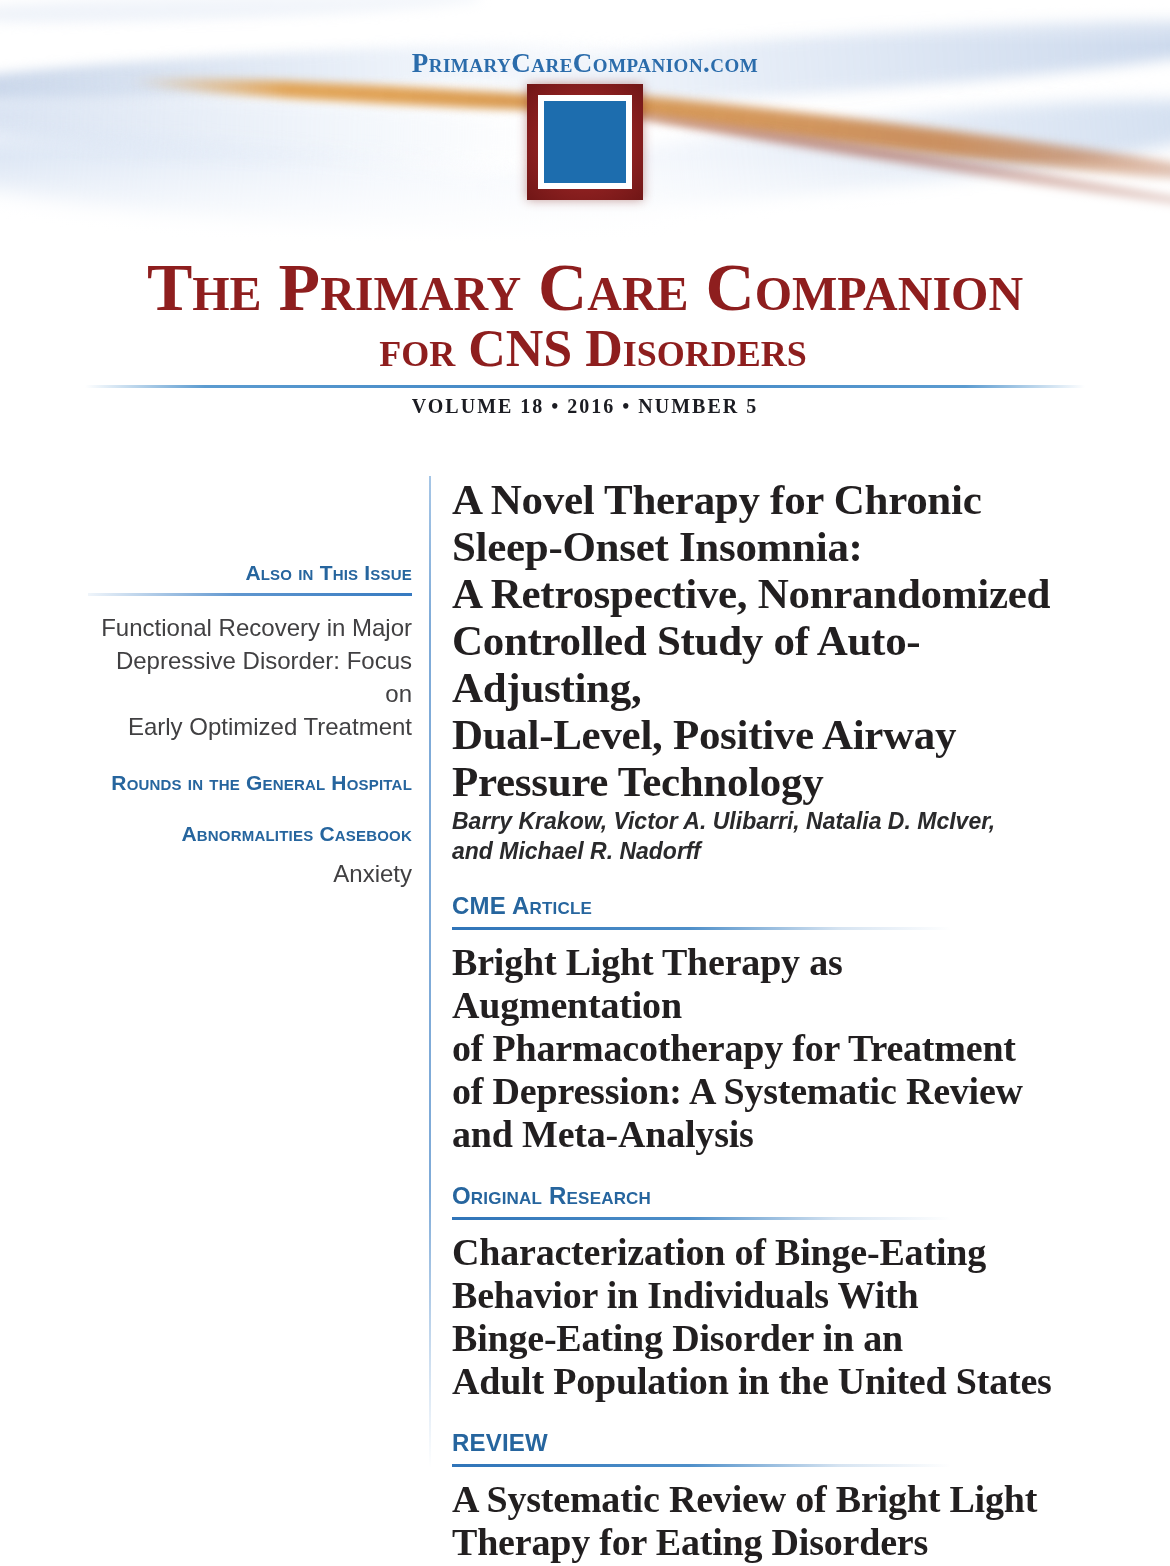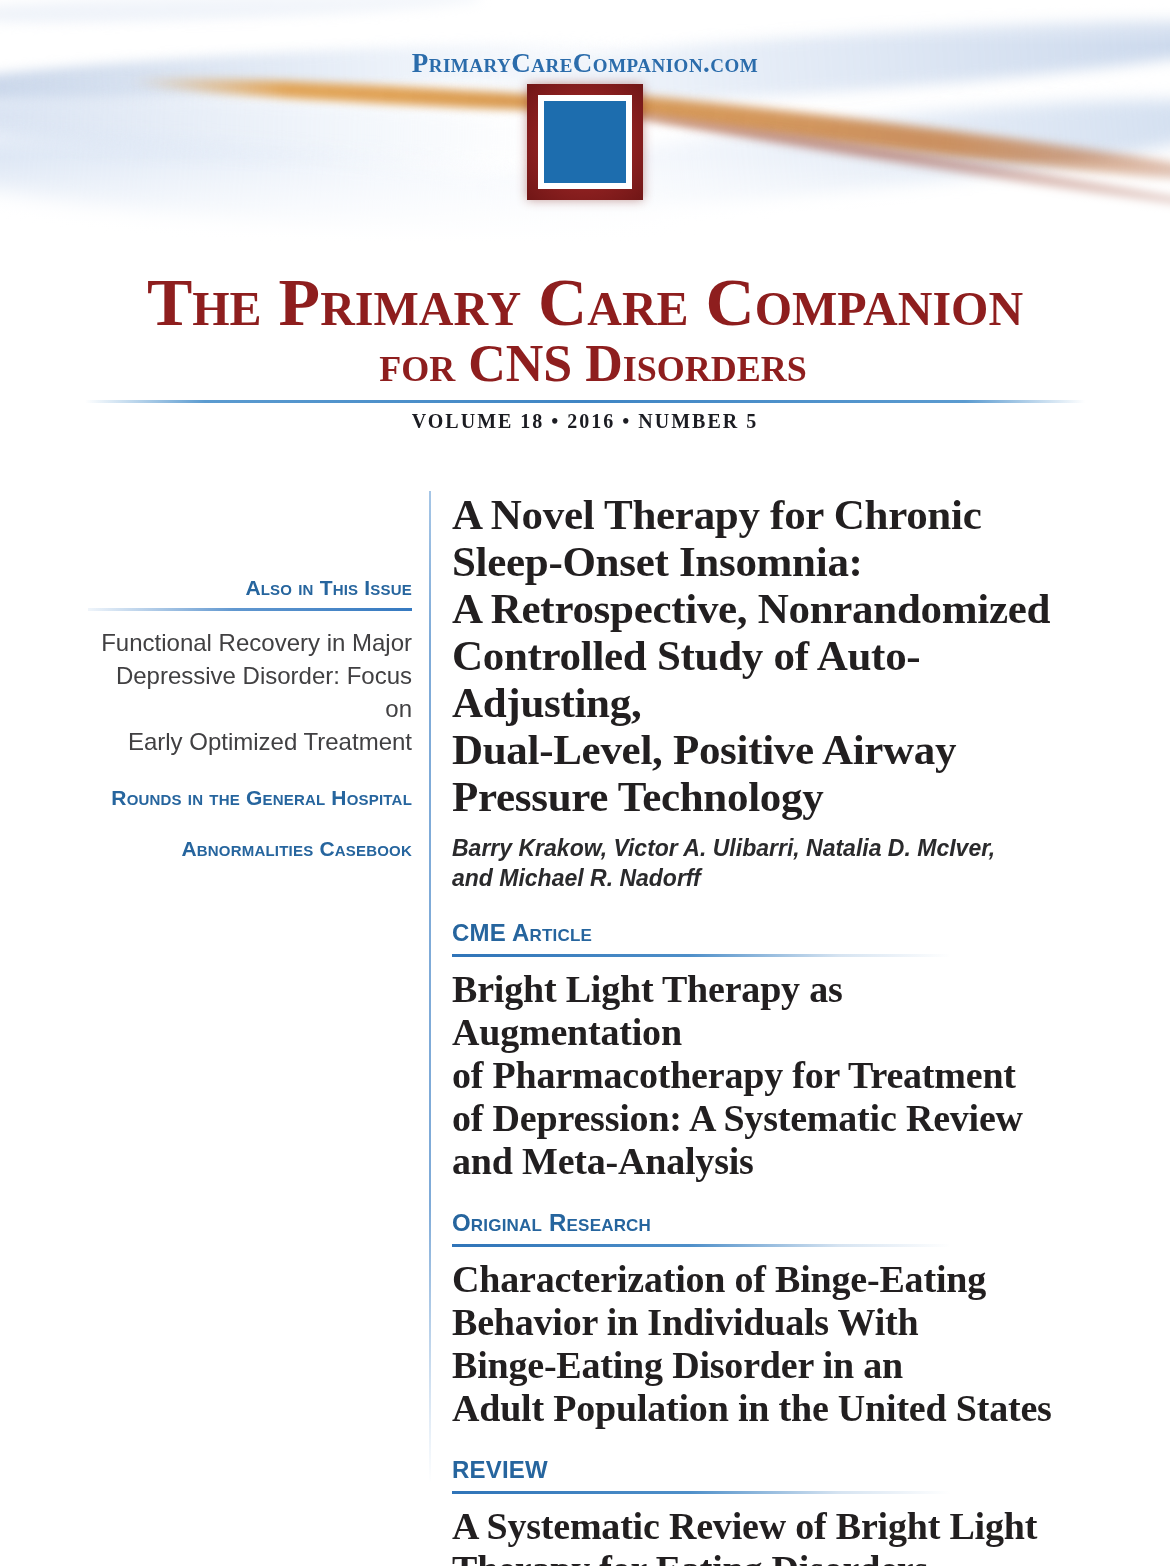--- a/index.html
+++ b/index.html
@@ -45,21 +45,21 @@
   .site-url { position:absolute; top:40px; left:0; width:100%; text-align:center; z-index:3;
     font-family:"Liberation Serif", serif; font-variant:small-caps; font-weight:700;
     font-size:27px; color:#2b6cab; letter-spacing:.5px;margin-top:8px; }
 
   .logo { position:absolute; top:84px; left:50%; margin-left:-58px; width:116px; height:116px; z-index:2;
     background:radial-gradient(circle at 50% 50%, #8d2020 55%, #701616 100%);
     box-shadow:0 0 10px rgba(130,40,30,.45); display:flex; align-items:center; justify-content:center; }
   .logo-inner { width:94px; height:94px; border:6px solid #ffffff; background:#1d6dae; }
 
   
-  .masthead { position:relative; text-align:center; margin-top:16px; }
+  .masthead { position:relative; text-align:center; margin-top:1px; }
   .journal-title { color:#8e1e1e; font-family:"Liberation Serif", serif; font-variant:small-caps;
     font-weight:700; line-height:1; }
   .jt-line1 { display:block; font-size:68px; letter-spacing:0; }
   .jt-line2 { display:block; font-size:52px; margin-top:2px;padding-left:16px; }
   .masthead-rule { width:1000px; height:3px; margin:10px auto 0 auto;
     background:linear-gradient(to right, rgba(91,155,208,0), #5b9bd0 12%, #3f85c4 50%, #5b9bd0 88%, rgba(91,155,208,0)); }
   .issue-info { margin-top:7px; font-family:"Liberation Serif", serif; font-weight:700;
     font-size:20px; letter-spacing:2px; color:#1b1c22; }
 
   
@@ -76,21 +76,21 @@
   .sidebar-item { color:#414042; font-size:24px; line-height:33px; white-space:pre-line; }
   .si-1 { margin-top:17px; }
   .si-2 { margin-top:15px; }
   .sh-2 { margin-top:27px; }
   .si-3 { margin-top:10px; }
   .sh-3 { margin-top:25px; }
   .si-4 { margin-top:10px; }
 
   .feature-title { color:#221f20; font-family:"Liberation Serif", serif; font-weight:700;
     font-size:43px; line-height:47px; white-space:pre-line; letter-spacing:-.3px; }
-  .authors { margin-top:13px; color:#2a2a2c; font-style:italic; font-weight:700;
+  .authors { margin-top:1px; color:#2a2a2c; font-style:italic; font-weight:700;
     font-size:23px; line-height:30px; white-space:pre-line; }
   .main-section { margin-top:24px; }
   .section-heading { color:#26659e; font-variant:small-caps; font-weight:700;
     font-size:24px; line-height:32px; letter-spacing:.2px; }
   .section-rule { width:100%; height:3px; margin-top:5px;
     background:linear-gradient(to right, #2f74b8 0%, #4e8fc9 38%, rgba(120,165,210,.3) 62%, rgba(255,255,255,0) 80%); }
   .article-title { margin-top:11px; color:#221f20; font-family:"Liberation Serif", serif;
     font-weight:700; font-size:38px; line-height:43px; white-space:pre-line; letter-spacing:-.2px; }
 </style>
 </head>
@@ -129,20 +129,21 @@
   <div class="columns">
 
     <aside class="sidebar">
       <h2 class="sidebar-heading">Also in This Issue</h2>
       <div class="sidebar-rule"></div>
       <p class="sidebar-item si-2">Functional Recovery in Major
 Depressive Disorder: Focus on
 Early Optimized Treatment</p>
       <h2 class="sidebar-heading sh-2">Rounds in the General Hospital</h2>
       <h2 class="sidebar-heading sh-3">Abnormalities Casebook</h2>
+      <p class="sidebar-item si-4">Anxiety</p>
     </aside>
 
     <div class="vrule"></div>
 
     <main class="main-col">
       <h2 class="feature-title">A Novel Therapy for Chronic
 Sleep-Onset Insomnia:
 A Retrospective, Nonrandomized
 Controlled Study of Auto-Adjusting,
 Dual-Level, Positive Airway

